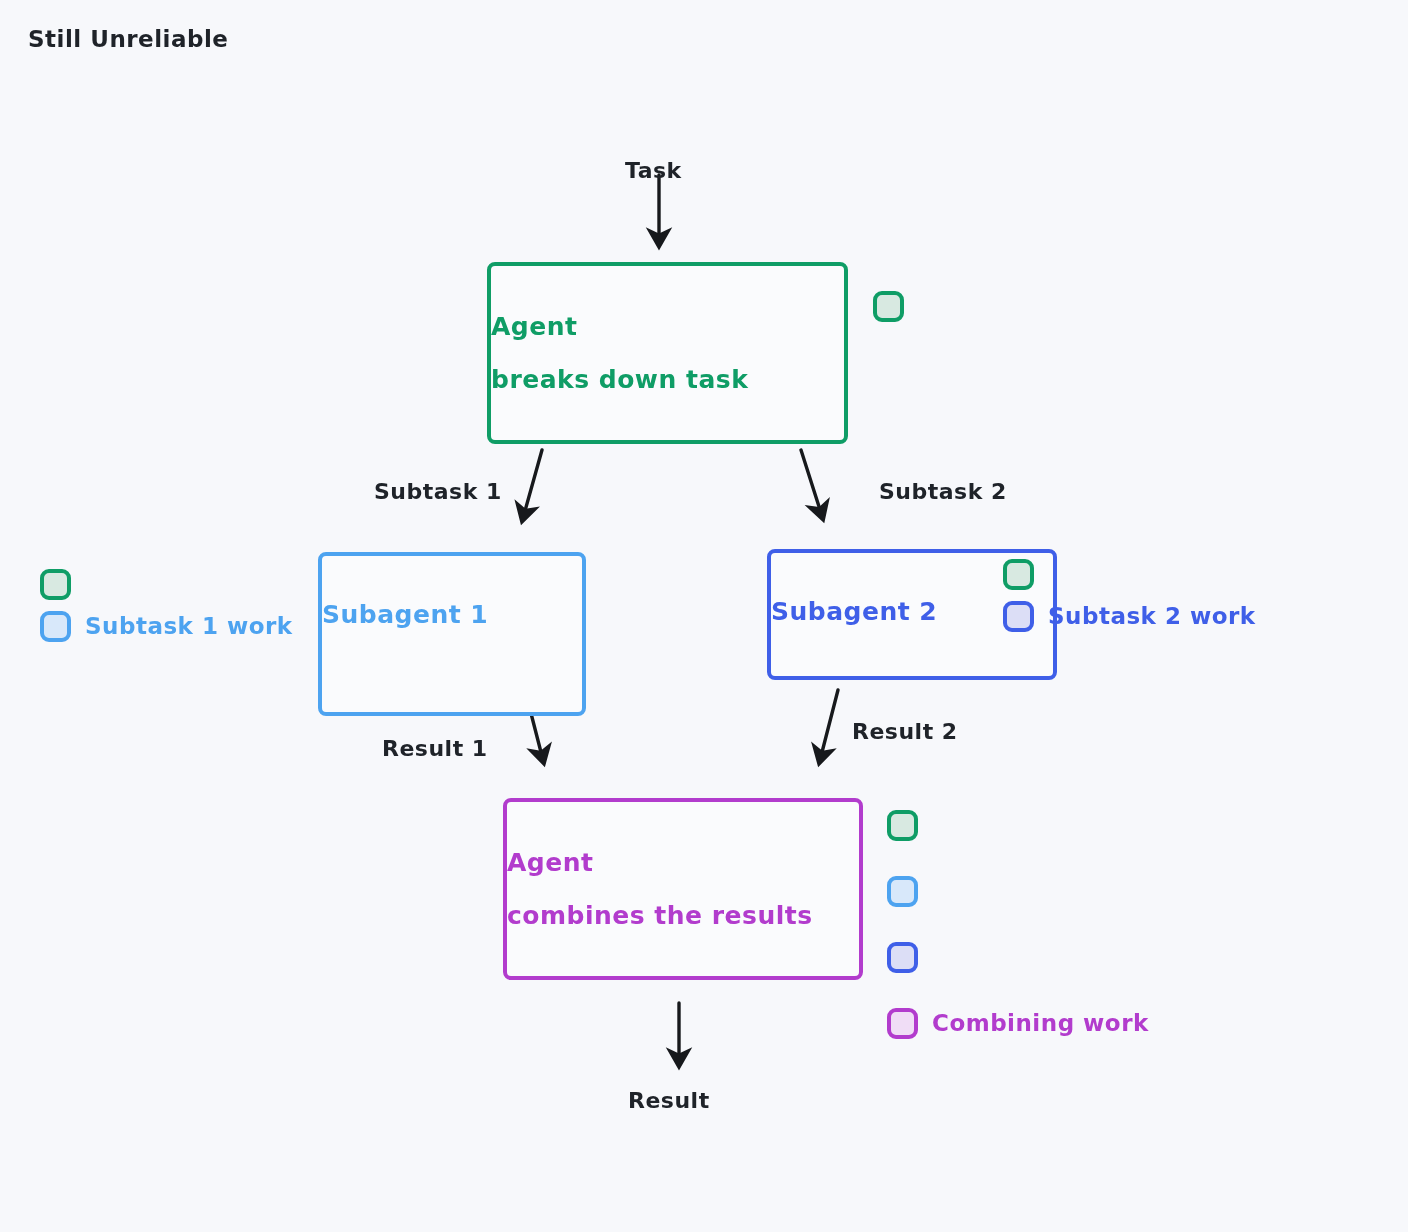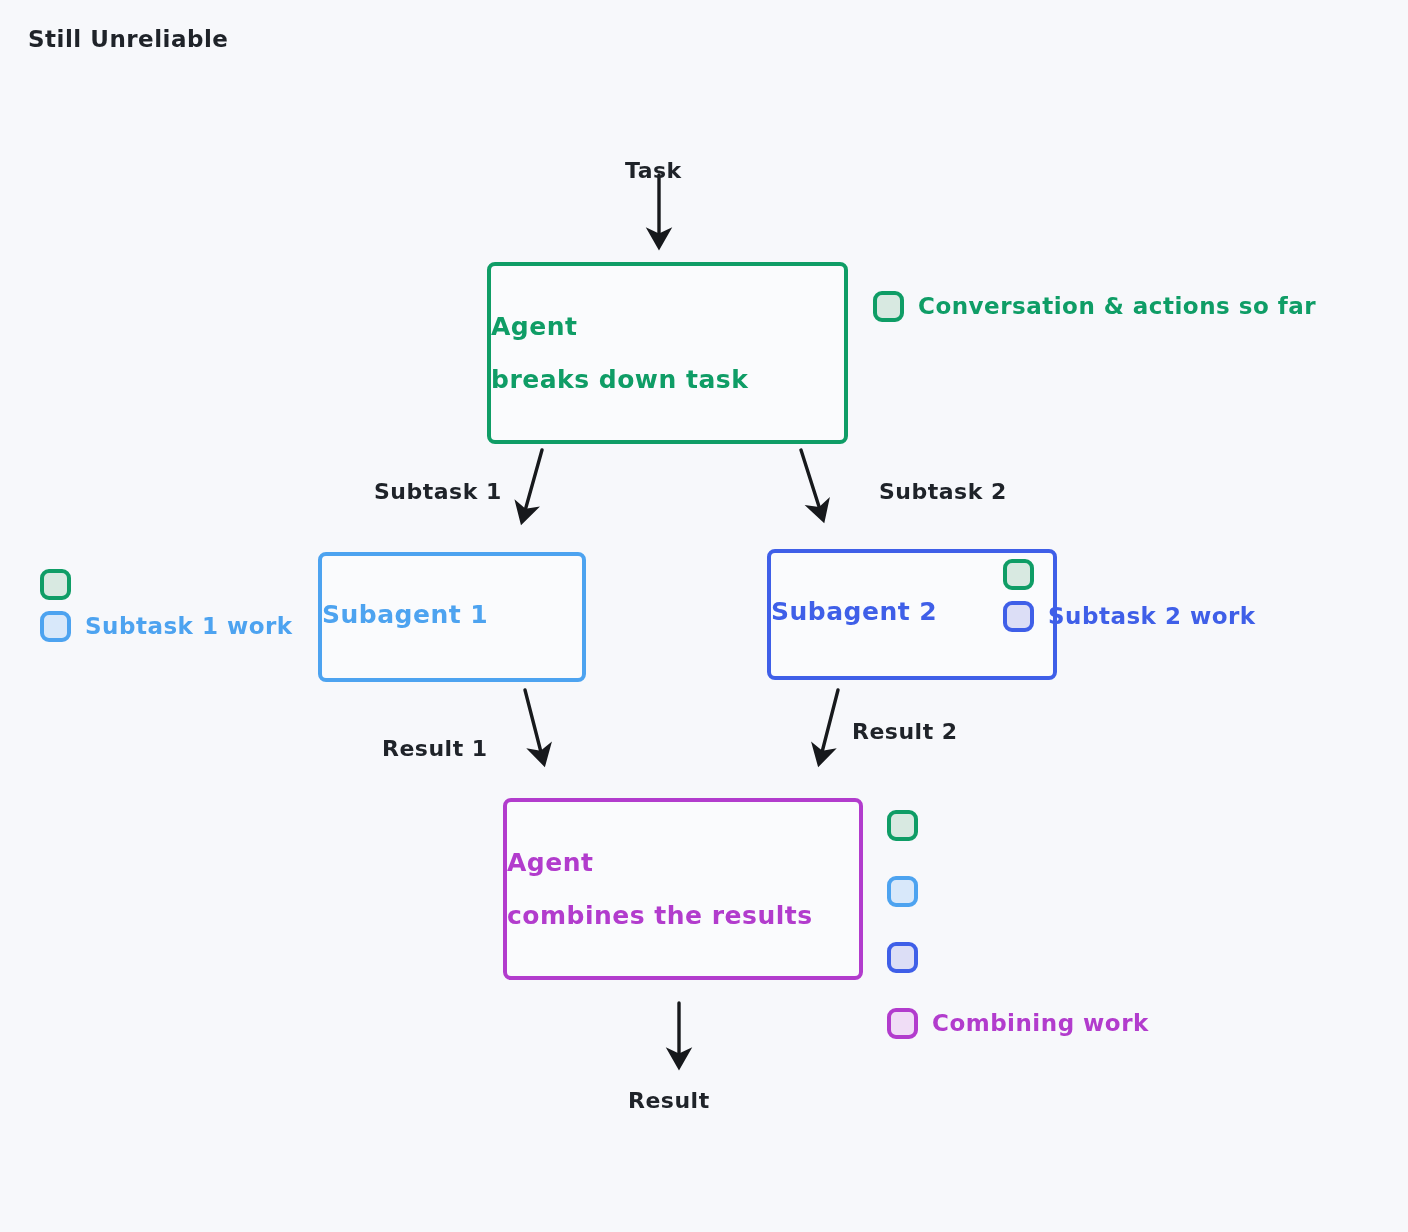--- a/index.html
+++ b/index.html
@@ -56,21 +56,21 @@
     margin-top: 24px;
   }
   .node.single .line1 { font-size: 25px; }
 
   #node-agent-top {
     left: 487px; top: 262px; width: 361px; height: 182px;
     border: 4px solid #0f9d66;
     color: #0f9d66;
   }
   #node-subagent-1 {
-    left: 318px; top: 552px; width: 268px; height: 130px;
+    left: 318px; top: 552px; width: 268px; height: 164px;
     border: 4px solid #4da3f0;
     color: #4da3f0;
     justify-content: flex-start;
     padding-top: 44px;
   }
   #node-subagent-2 {
     left: 767px; top: 549px; width: 290px; height: 131px;
     border: 4px solid #3f5fe8;
     color: #3f5fe8;
     justify-content: flex-start;
@@ -207,21 +207,20 @@
   </div>
 
   <div id="node-agent-bottom" class="node hand">
     <div class="line1">Agent</div>
     <div class="line2">combines the results</div>
   </div>
 
   <div id="legend-top-right" class="legend">
     <div class="legend-row">
       <span class="swatch green"></span>
-      <span class="legend-text green hand">Conversation &amp; actions so far</span>
     </div>
   </div>
 
   <div id="legend-left" class="legend">
     <div class="legend-row">
       <span class="swatch green"></span>
       <span class="legend-text green hand"></span>
     </div>
     <div class="legend-row">
       <span class="swatch blue"></span>

